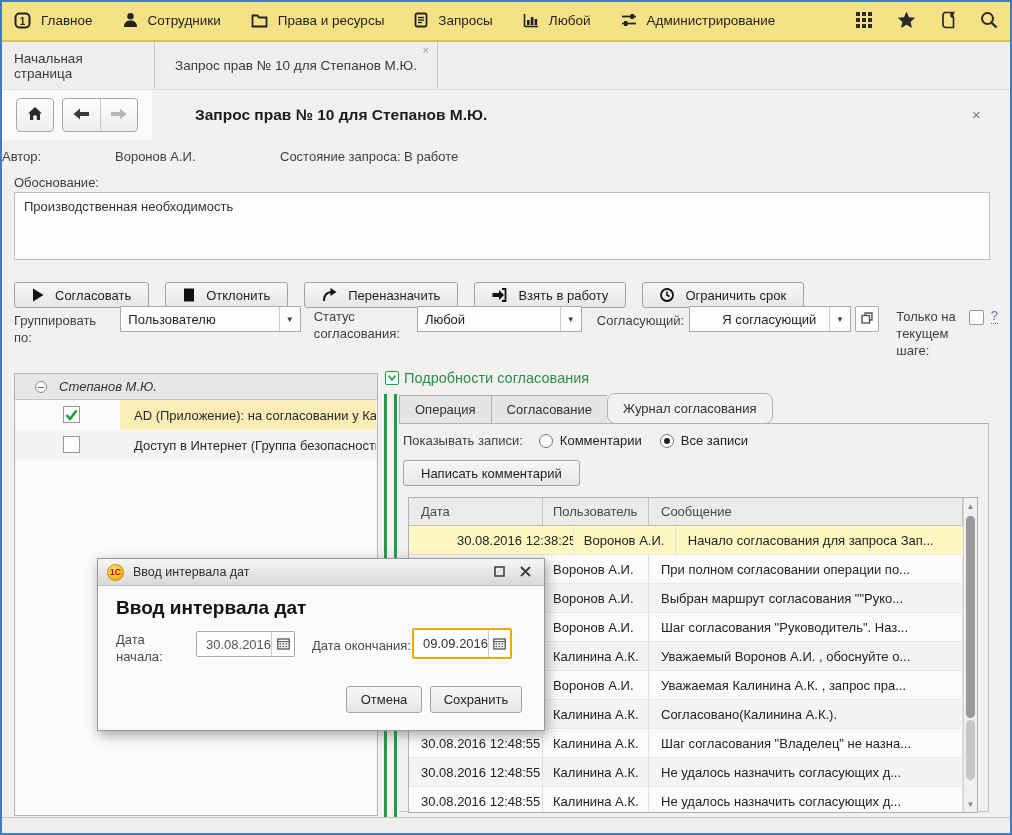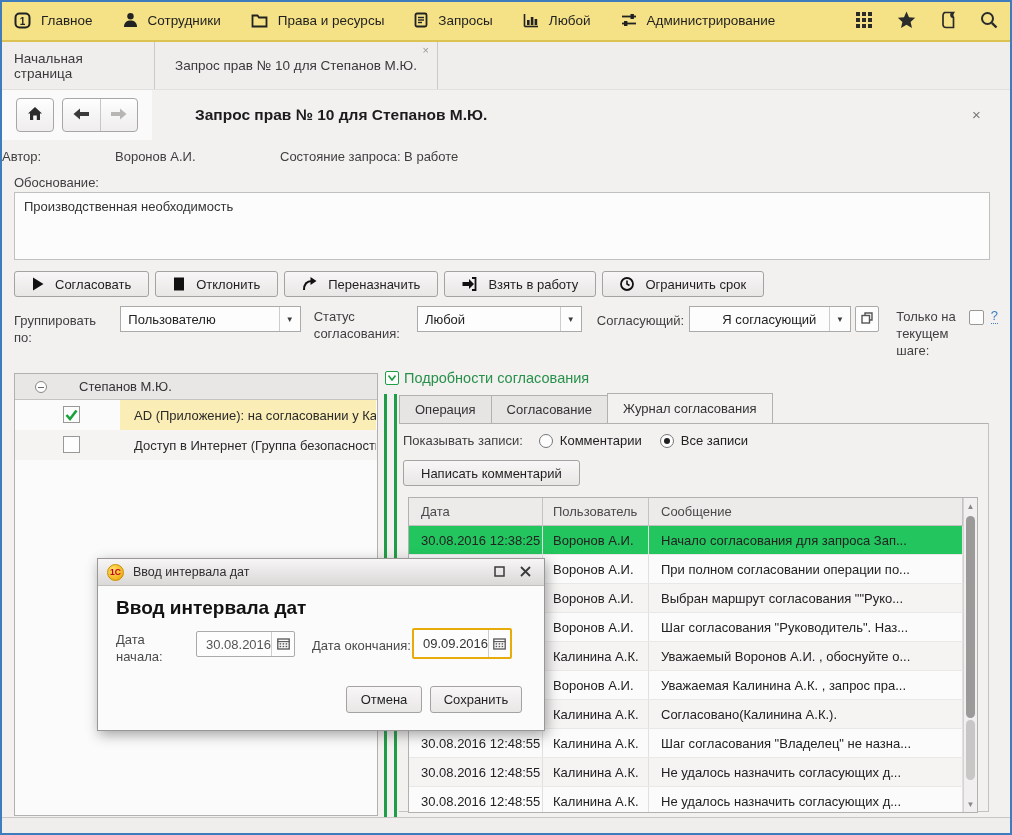--- a/index.html
+++ b/index.html
@@ -49,21 +49,21 @@
   .author-value { position:absolute; left:115px; top:149px; }
   .status-line  { position:absolute; left:280px; top:149px; }
   .just-label   { position:absolute; left:14px; top:175px; }
 
   .just-box {
     position:absolute; left:14px; top:192px; width:976px; height:68px;
     background:#FDFCFC; border:1px solid #C2BFBF; padding:6px 9px; color:#333;
   }
 
   
-  .actions { position:absolute; left:14px; top:271px; display:flex; gap:6px; }
+  .actions { position:absolute; left:14px; top:282px; display:flex; gap:16px; }
   .btn {
     height:26px; display:flex; align-items:center; gap:11px; padding:0 17px;
     border:1px solid #A5A2A2; border-radius:3px; background:linear-gradient(#F8F6F6,#E9E6E6);
     font-size:13px; color:#1F1F1F; white-space:nowrap;
   }
   .btn svg { display:block; }
 
   
   .filters { position:absolute; left:14px; top:306px; width:984px; display:flex; align-items:flex-start; }
   .f-lbl { color:#3F3F3F; line-height:17px; }
@@ -74,56 +74,56 @@
   .combo .arrow { margin-left:auto; width:21px; height:100%; border-left:1px solid #CFCCCC; display:flex; align-items:center; justify-content:center; font-size:8px; color:#3C3C3C; }
   .open-btn { width:25px; height:26px; border:1px solid #ACA9A9; border-radius:2px; background:#FDFDFD; display:flex; align-items:center; justify-content:center; }
   .cb { width:15px; height:15px; border:1px solid #9A9797; background:#FDFDFD; border-radius:2px; }
   .help-link { color:#3F7DC0; border-bottom:1px dotted #3F7DC0; line-height:14px; }
 
   
   .tree { position:absolute; left:14px; top:373px; width:364px; height:443px; background:#FCFBFB; border:1px solid #B3B0B0; }
   .tree-head { height:26px; background:#E9E6E6; border-bottom:1px solid #C6C3C3; display:flex; align-items:center; color:#333; }
   .tree-minus { margin-left:20px; width:12px; height:12px; border:1px solid #8A8787; border-radius:50%; position:relative; background:#FDFDFD; }
   .tree-minus::after { content:""; position:absolute; left:2px; right:2px; top:5px; height:1px; background:#6A6767; }
-  .tree-head-label { margin-left:32px; }
+  .tree-head-label { margin-left:12px;font-style:italic; }
   .tree-row { position:relative; height:30px; }
   .tree-row.shaded { background:#F6F3F3; }
   .tree-cb { position:absolute; left:48px; top:6px; width:17px; height:17px; border:1px solid #9A9797; background:#FDFDFD; display:flex; align-items:center; justify-content:center; }
   .tree-item-label { position:absolute; left:105px; right:1px; top:0; bottom:0; display:flex; align-items:center; padding-left:14px; white-space:nowrap; overflow:hidden; color:#2A2A2A; }
   .tree-row.selected .tree-item-label { background:#FAEDB5; }
 
   
   .green-bar { position:absolute; width:3px; top:394px; height:423px; background:#1E9E46; }
   .gb1 { left:384px; } .gb2 { left:394px; }
   .details-chevron { position:absolute; left:385px; top:371px; width:14px; height:14px; border:1px solid #1E9E46; border-radius:2px; background:#FDFDFD; display:flex; align-items:center; justify-content:center; }
   .details-title { position:absolute; left:404px; top:370px; font-size:14.5px; color:#27914A; }
 
   .dtabs { position:absolute; left:399px; top:393px; display:flex; align-items:flex-end; height:31px; }
   .dtab { height:29px; padding:0 15px; display:flex; align-items:center; background:#E7E4E4; border:1px solid #B3B0B0; border-right:none; color:#333; position:relative; z-index:2; }
-  .dtab:last-child { border-right:1px solid #B3B0B0; }
+  .dtab:last-child { border-right:1px solid #B3B0B0;border-radius:8px; }
   .dtab.active { height:31px; background:#F3F0F0; border-right:1px solid #B3B0B0; z-index:3; }
   .dtabs-line { position:absolute; left:399px; top:423px; width:589px; height:1px; background:#B3B0B0; z-index:1; }
   .page-right-line { position:absolute; left:988px; top:423px; width:1px; height:389px; background:#C4C1C1; }
   .page-bottom-line { position:absolute; left:399px; top:811px; width:590px; height:1px; background:#C4C1C1; }
 
   .show-records { position:absolute; left:403px; top:433px; display:flex; align-items:center; }
   .radio { width:14px; height:14px; border:1px solid #777; border-radius:50%; background:#FDFDFD; display:flex; align-items:center; justify-content:center; }
   .radio.on::after { content:""; width:6px; height:6px; background:#1F1F1F; border-radius:50%; }
   .radio-group { display:flex; align-items:center; gap:7px; }
 
   .comment-btn { position:absolute; left:403px; top:460px; }
 
   
   .journal { position:absolute; left:408px; top:497px; width:570px; height:316px; background:#FCFBFB; border:1px solid #B3B0B0; overflow:hidden; }
   .j-head { display:flex; height:28px; background:#EDEAEA; border-bottom:1px solid #C2BFBF; color:#4A4A4A;text-align:center; }
   .j-head > div { display:flex; align-items:center; border-right:1px solid #C5C2C2; }
   .j-row { display:flex; height:29px; border-bottom:1px solid #EAE7E7; }
   .j-row > div { display:flex; align-items:center; border-right:1px solid #E2DFDF; white-space:nowrap; overflow:hidden; }
   .j-row.shaded { background:#F6F3F3; }
-  .j-row.selected { background:#22c55e; }
+  .j-row.selected { background:#fef9c3;padding-left:36px; }
   .c-date { width:134px; padding-left:12px; }
   .c-user { width:106px; padding-left:10px; }
   .c-msg  { width:314px; padding-left:12px; }
   .j-scroll { position:absolute; right:0; top:0; bottom:0; width:14px; background:#F1EFEF; border-left:1px solid #D5D2D2; }
   .j-scroll .sb-up, .j-scroll .sb-down { position:absolute; left:0; width:100%; height:14px; display:flex; align-items:center; justify-content:center; font-size:8px; color:#8A8787; }
   .sb-up { top:1px; } .sb-down { bottom:1px; }
   .sb-thumb { position:absolute; left:2px; width:9px; top:18px; height:202px; background:#9C9999; border-radius:5px; }
   .sb-thumb2 { position:absolute; left:2px; width:9px; top:222px; height:60px; background:#C9C6C6; border-radius:5px; }
 
   

